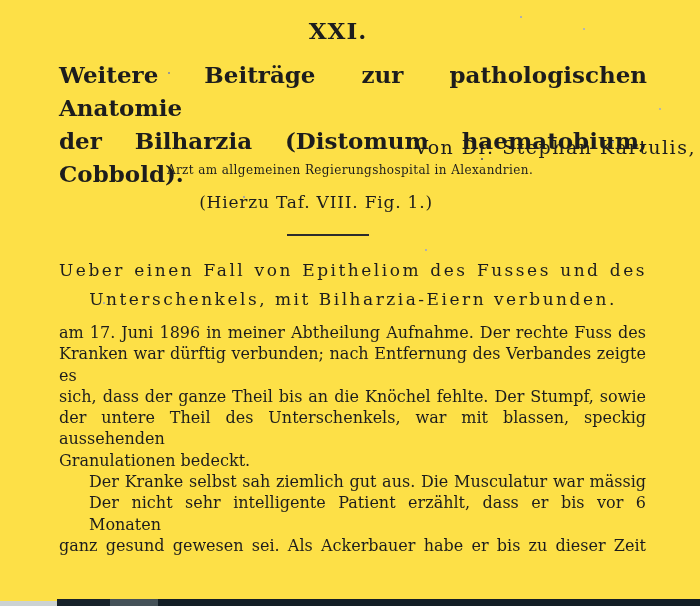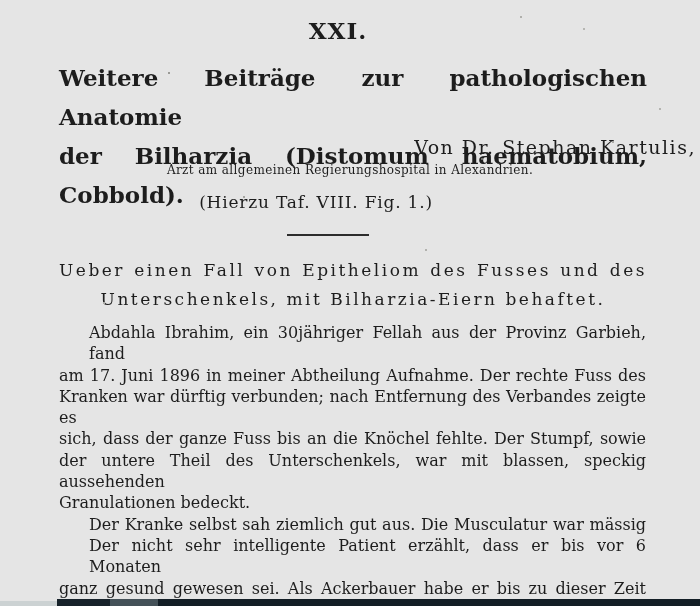--- a/index.html
+++ b/index.html
@@ -27,21 +27,21 @@
     font-weight: bold;
     letter-spacing: 1px;
   }
   .article-title {
     position: absolute;
     top: 58px;
     left: 59px;
     width: 588px;
     font-size: 23px;
     font-weight: bold;
-    line-height: 39px;
+    line-height: 33px;
   }
   .jline {
     text-align: justify;
     text-align-last: justify;
   }
   .byline {
     position: absolute;
     top: 136px;
     left: 0;
     width: 696px;
@@ -127,48 +127,47 @@
     position: absolute;
   }
   .seg-light  { left: 0;    top: 601px; width: 57px;  height: 5px; }
   .seg-dark1  { left: 57px; top: 599px; width: 53px;  height: 7px; }
   .seg-slate  { left: 110px;top: 599px; width: 48px;  height: 7px; }
   .seg-dark2  { left: 158px;top: 599px; width: 542px; height: 7px; }
 </style>
 </head>
 <body>
 
-<div class="page" style="background: #e5e5e5; color: rgb(29, 29, 29); text-decoration: underline;">
+<div class="page" style="background: #fde047; color: rgb(29, 29, 29); text-decoration: underline;">
 
   <div class="chapter-number">XXI.</div>
 
   <div class="article-title">
     <div class="jline">Weitere Beiträge zur pathologischen Anatomie</div>
     <div class="jline">der Bilharzia (Distomum haematobium, Cobbold).</div>
   </div>
 
   <div class="byline">Von Dr. Stephan Kartulis,</div>
 
   <div class="affiliation">Arzt am allgemeinen Regierungshospital in Alexandrien.</div>
 
   <div class="plate-ref">(Hierzu Taf. VIII. Fig. 1.)</div>
 
   <div class="divider-rule"></div>
 
   <div class="section-heading">
     <div class="jline">Ueber einen Fall von Epitheliom des Fusses und des</div>
-    <div class="centered">Unterschenkels, mit Bilharzia-Eiern behaftet.</div>
+    <div class="centered">Unterschenkels, mit Bilharzia-Eiern verbunden.</div>
   </div>
 
   <div class="body-text" id="body-text">
       <div>
-        <div class="bline indent">Abdahla Ibrahim, ein 30jähriger Fellah aus der Provinz Garbieh, fand</div>
         <div class="bline">am 17. Juni 1896 in meiner Abtheilung Aufnahme.  Der rechte Fuss des</div>
         <div class="bline">Kranken war dürftig verbunden; nach Entfernung des Verbandes zeigte es</div>
-        <div class="bline">sich, dass der ganze Fuss bis an die Knöchel fehlte.  Der Stumpf, sowie</div>
+        <div class="bline">sich, dass der ganze Theil bis an die Knöchel fehlte.  Der Stumpf, sowie</div>
         <div class="bline">der untere Theil des Unterschenkels, war mit blassen, speckig aussehenden</div>
         <div class="bline no-just">Granulationen bedeckt.</div>
       </div>
       <div>
         <div class="bline indent">Der Kranke selbst sah ziemlich gut aus.  Die Musculatur war mässig</div>
       </div>
       <div>
         <div class="bline indent">Der nicht sehr intelligente Patient erzählt, dass er bis vor 6 Monaten</div>
         <div class="bline">ganz gesund gewesen sei.  Als Ackerbauer habe er bis zu dieser Zeit</div>
       </div>

